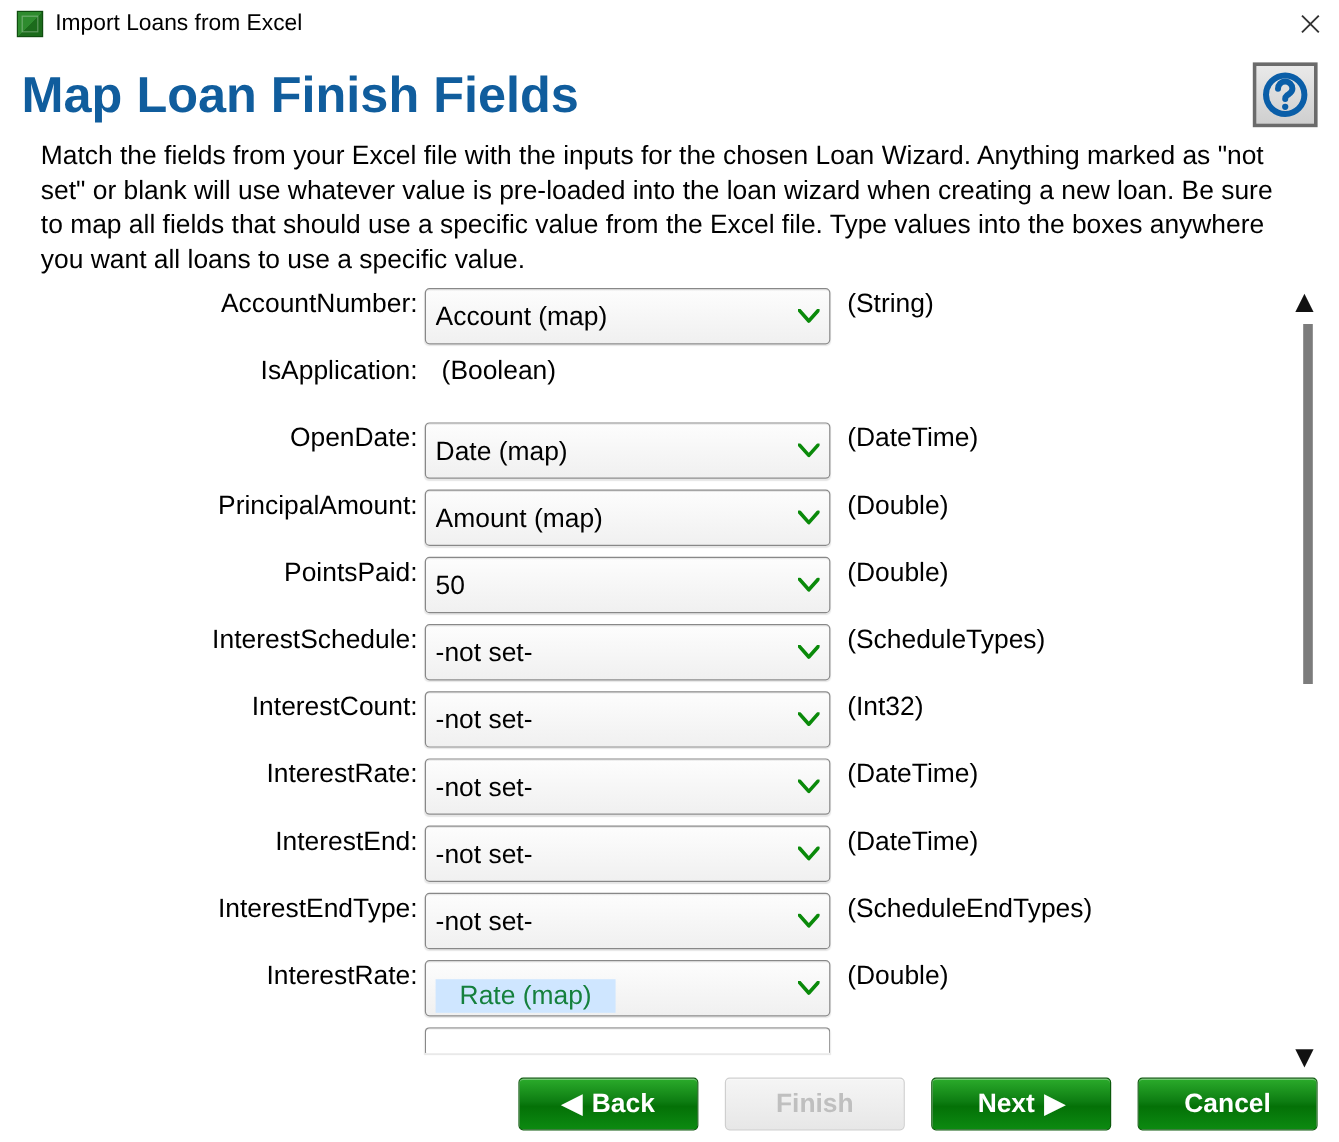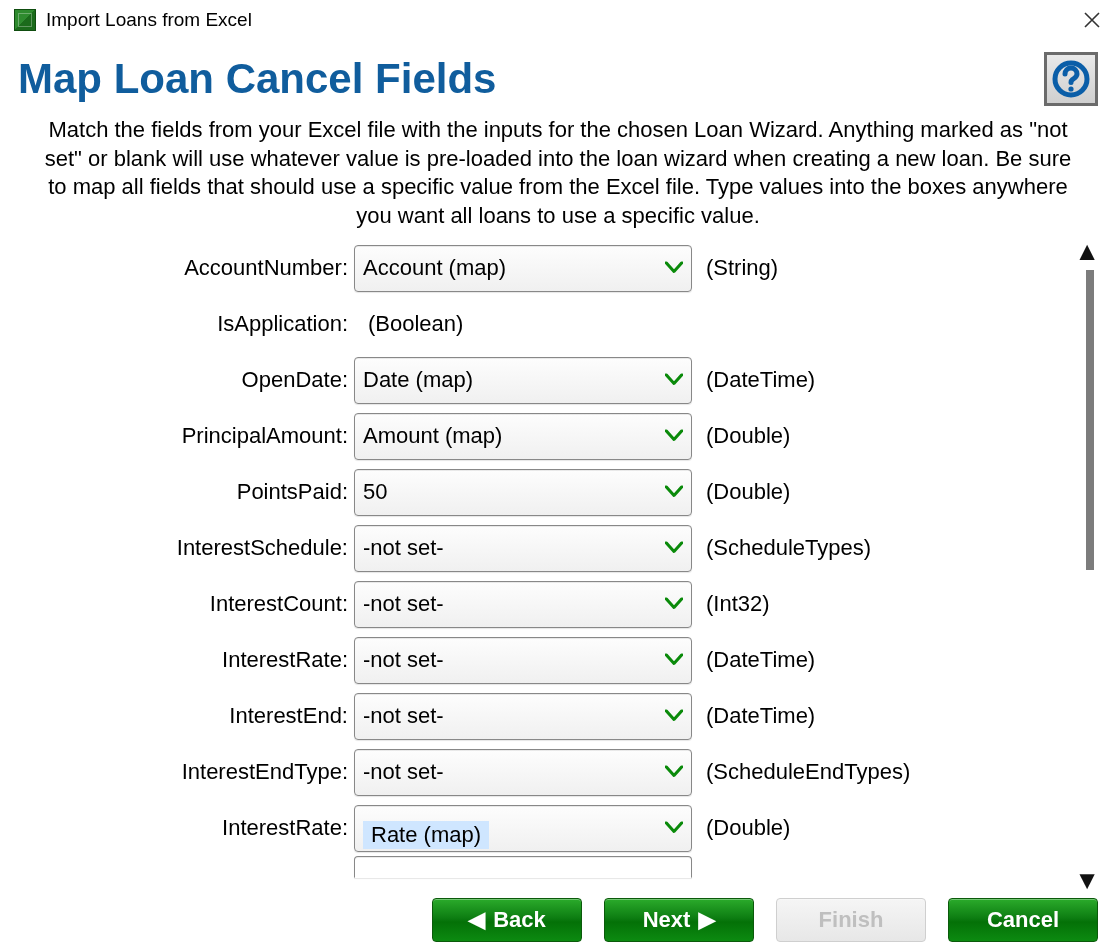--- a/index.html
+++ b/index.html
@@ -50,21 +50,20 @@
     margin-left:auto;
     width:54px; height:54px;
     border:3px solid #6b6b6b;
     background:linear-gradient(#e9e9e9,#cfcfcf);
     display:flex; align-items:center;justify-content:center;
     cursor:pointer;
   }
   .help-btn svg{ display:block;}
   .desc{
     padding: 10px 34px 6px 34px;
-    text-align:center;
     font-size:22px;
     line-height:1.3;
   }
   .form-area{
     position:relative;
     padding: 4px 0 0 0;
   }
   .scroll-arrow{
     position:absolute;
     right:14px;
@@ -77,21 +76,21 @@
   .scroll-arrow.down{ bottom:-18px; }
   .scroll-thumb{
     position:absolute; right:22px; top:34px;
     width:8px; height:300px;
     background:#7c7c7c; border-radius:0;
   }
   .rows{
     width: 1060px;
   }
   .row{
-    display:flex; align-items:center;
+    display:flex; align-items:flex-start;
     height:56px;
   }
   .row .label{
     width:354px; text-align:right;
     padding-right:6px;
     font-size:22px;
   }
   .combo{
     position:relative;
     width:338px; height:47px;
@@ -100,22 +99,22 @@
     background: linear-gradient(#fdfdfd,#f0f0f0);
     box-shadow: 0 1px 0 rgba(0,0,0,.08) inset, 0 1px 1px rgba(0,0,0,.1);
     display:flex; align-items:center;
     padding:0 34px 0 8px;
     font-size:22px;
     cursor:pointer;
   }
   .combo .value{ white-space:nowrap; overflow:hidden; }
   .combo .value.selected{
     background:#cfe6ff;
-    color:#000000;
-    padding: 1px 8px;
+    color:#15803d;
+    padding: 1px 20px;
     margin-top: 13px;
   }
   .combo .caret{
     position:absolute; right:8px; top:50%; transform:translateY(-50%);
     color:#0a8a0a;
     font-size:18px;
   }
   .combo.partial{
      border-bottom-color:transparent;
      border-bottom-left-radius:0;
@@ -164,21 +163,21 @@
   <span class="app-icon"></span>
   <span>Import Loans from Excel</span>
   <span class="close">
     <svg width="18" height="18" viewBox="0 0 18 18">
         <path d="M2 2 L16 16 M16 2 L2 16" stroke="#333" stroke-width="1.6" fill="none"></path>
       </svg>
   </span>
 </div>
 
 <div class="heading-row">
-  <h1 class="page-title">Map Loan Cancel Fields</h1>
+  <h1 class="page-title">Map Loan Finish Fields</h1>
   <div class="help-btn">
     <svg width="40" height="40" viewBox="0 0 40 40">
       <circle cx="20" cy="20" r="16" fill="none" stroke="#0a5ea8" stroke-width="5"></circle>
       <path d="M14 15c0-3.3 2.7-6 6-6s6 2.7 6 6c0 3-2.5 4-4.5 5.5-1 0.8-1.5 1.5-1.5 3" fill="none" stroke="#0a5ea8" stroke-width="5" stroke-linecap="round"></path>
       <circle cx="20" cy="30" r="2.6" fill="#0a5ea8"></circle>
     </svg>
   </div>
 </div>
 
 <div class="desc">Match the fields from your Excel file with the inputs for the chosen Loan Wizard. Anything marked as "not set" or blank will use whatever value is pre-loaded into the loan wizard when creating a new loan. Be sure to map all fields that should use a specific value from the Excel file. Type values into the boxes anywhere you want all loans to use a specific value.</div>
@@ -298,23 +297,23 @@
     <div class="label"></div>
     <div class="combo partial"></div>
   </div>
 </div>
 
 <div class="footer">
   <div class="btn">
     <span class="tri">◀</span>
     <span>Back</span>
   </div>
+  <div class="btn disabled">
+    <span>Finish</span>
+  </div>
   <div class="btn">
     <span>Next</span>
     <span class="tri">▶</span>
   </div>
-  <div class="btn disabled">
-    <span>Finish</span>
-  </div>
   <div class="btn">
     <span>Cancel</span>
   </div>
 </div>
 
 </body></html>

